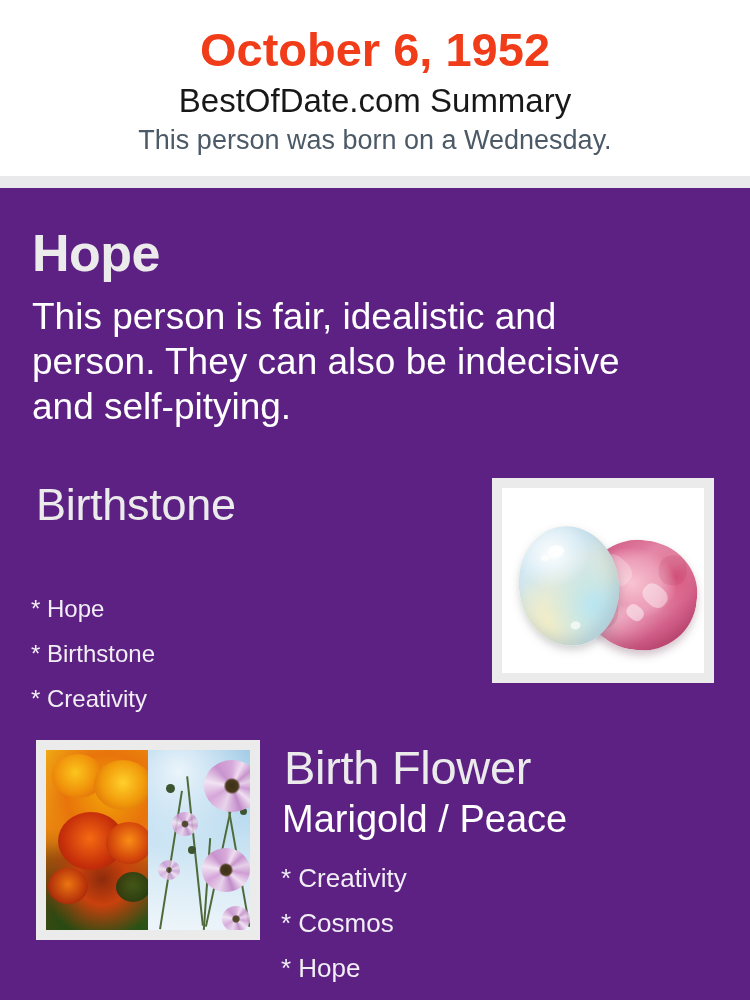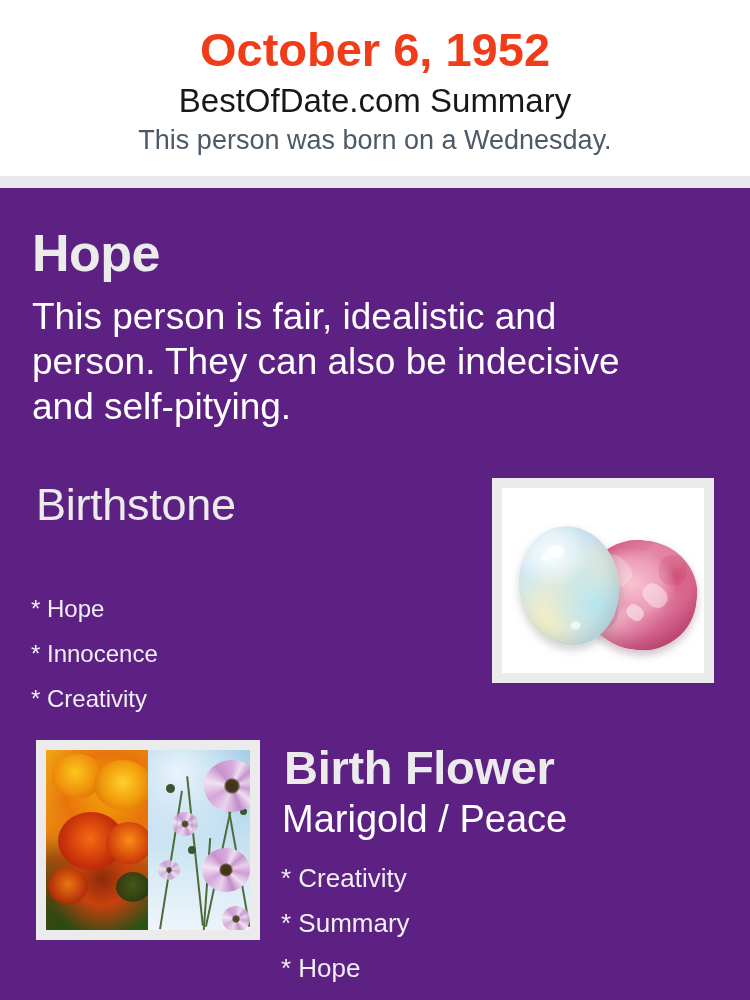--- a/index.html
+++ b/index.html
@@ -238,21 +238,21 @@
     position: absolute;
     border-radius: 50%;
     background: #3d5430;
   }
 
   
   .flower-title {
     position: absolute;
     left: 284px; top: 740px;
     font-size: 47px;
-    font-weight: bold;
+    font-weight: normal;
     color: #ecebec;
     line-height: 56px;
     letter-spacing: -0.3px;
   }
   .flower-sub {
     position: absolute;
     left: 282px; top: 796px;
     font-size: 38px;
     font-weight: normal;
     color: #ffffff;
@@ -284,21 +284,21 @@
   <div class="header-rule"></div>
 
   <div class="body-panel"></div>
 
   <div class="sign-title">Hope</div>
   <div class="sign-desc">This person is fair, idealistic and person. They can also be indecisive and self-pitying.</div>
 
   <div class="stone-title">Birthstone</div>
   <ul class="stone-list">
     <li>* Hope</li>
-    <li>* Innocence</li>
+    <li>* Birthstone</li>
     <li>* Creativity</li>
   </ul>
 
   <div class="photo-frame gem-frame">
     <div class="photo-inner">
       <div class="tourmaline">
         <span class="facet" style="left:14px; top:20px; width:34px; height:26px; border-radius:40%; opacity:.45;"></span>
         <span class="facet" style="left:60px; top:44px; width:26px; height:20px; border-radius:40%; opacity:.75;"></span>
         <span class="facet" style="left:46px; top:66px; width:18px; height:14px; border-radius:40%; opacity:.85;"></span>
         <span class="facet-dark" style="left:8px; top:58px; width:30px; height:34px; border-radius:45%; opacity:.5;"></span>
@@ -341,17 +341,17 @@
         <span class="cosmos-flower" style="left:10px; top:110px;width:22px; height:20px; opacity:.8;"></span>
         <span class="cosmos-flower" style="left:74px; top:156px;width:28px; height:26px; opacity:.9;"></span>
       </div>
     </div>
   </div>
 
   <div class="flower-title">Birth Flower</div>
   <div class="flower-sub">Marigold / Peace</div>
   <ul class="flower-list">
     <li>* Creativity</li>
-    <li>* Summary</li>
+    <li>* Cosmos</li>
     <li>* Hope</li>
   </ul>
 
 </div>
 
 </body></html>

